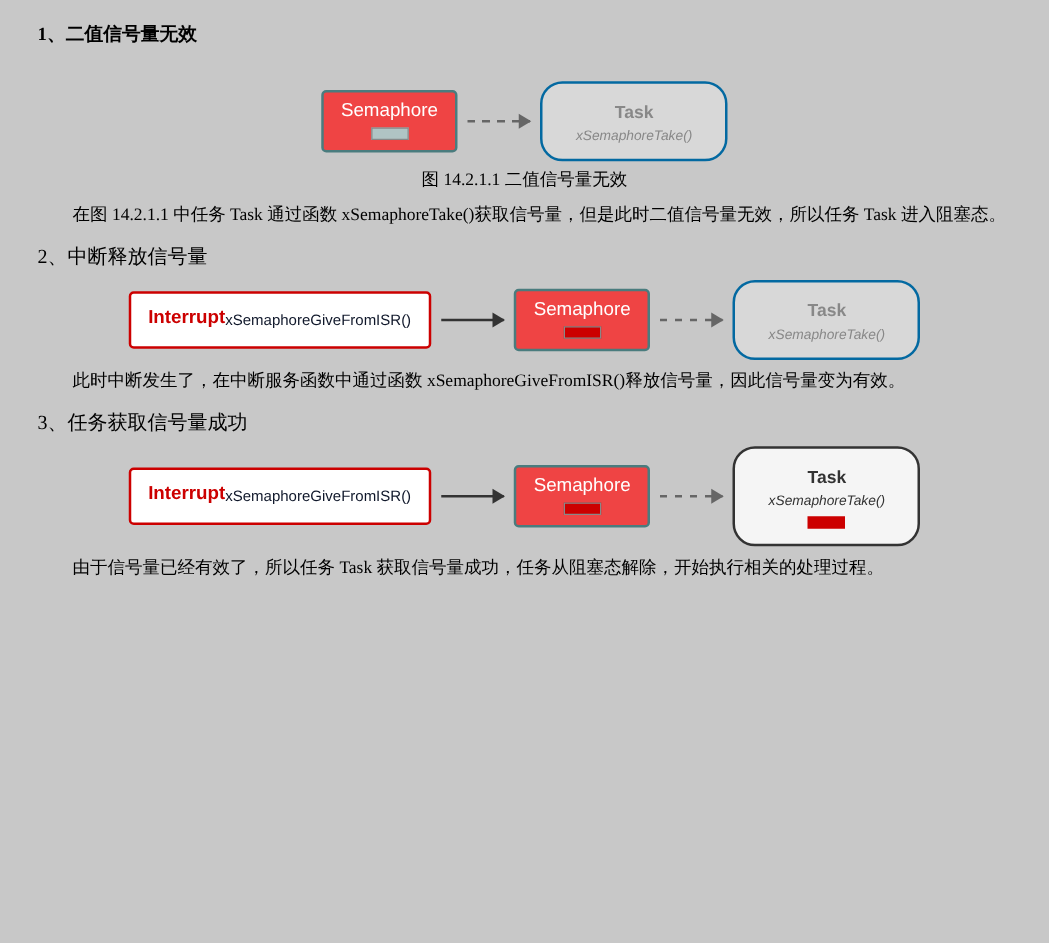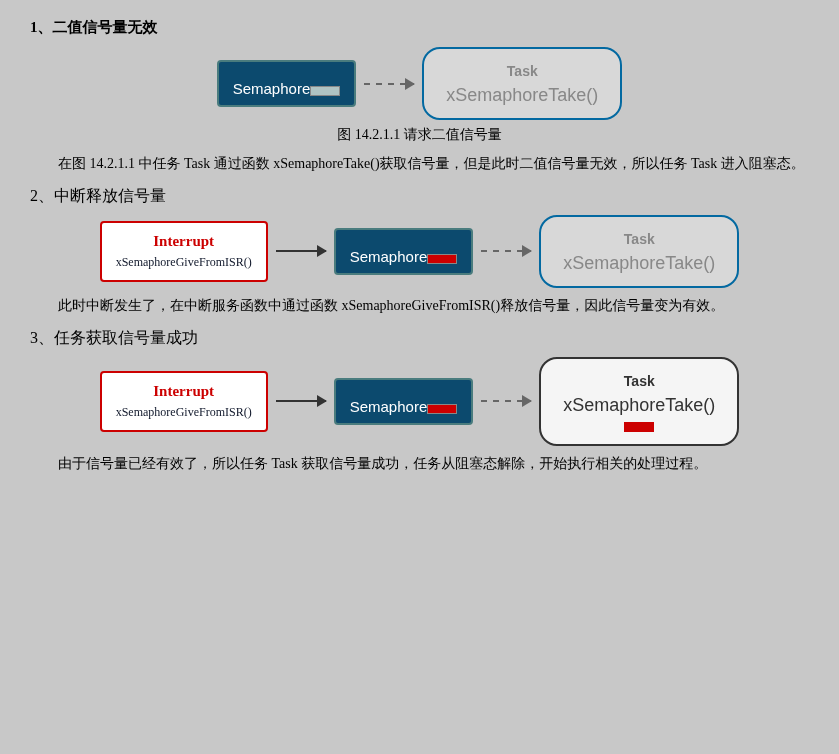--- a/index.html
+++ b/index.html
@@ -8,43 +8,44 @@
       font-family: "SimSun", "宋体", serif;
       font-size: 14px;
       color: #000;
       width: 839px;
       min-height: 754px;
       padding: 18px 30px 18px 30px;
     }
     .section-title {
       font-weight: bold;
       font-size: 15px;
-      margin-bottom: 10px;
+      margin-bottom: 28px;
       color: #000;
     }
     .section-title-main {
       font-size: 16px;
       font-weight: normal;
       margin-bottom: 8px;
       color: #000;
     }
     .diagram-area {
       display: flex;
       align-items: center;
       justify-content: center;
       margin-bottom: 6px;
       gap: 0px;
     }
     
     .semaphore-box {
-      background-color: #0c4a6e;
+      background-color: #ef4444;
       border: 2px solid #4a7c7e;
       border-radius: 4px;
-      padding: 18px 14px 8px 14px;
-      display: flex;
+      padding: 6px 14px 8px 14px;
+      display: flex;
+      flex-direction: column;
       align-items: center;
       min-width: 100px;
       color: #fff;
       font-size: 15px;
       font-family: Arial, sans-serif;
     }
     .semaphore-box .sem-label {
       font-size: 15px;
       font-weight: normal;
     }
@@ -77,39 +78,39 @@
       background-color: #f5f5f5;
       border-color: #333;
       color: #333;
     }
     .task-box .task-title {
       font-size: 14px;
       font-weight: bold;
       margin-bottom: 6px;
     }
     .task-box .task-func {
-      font-size: 18px;
+      font-size: 11px;
+      font-style: italic;
     }
     .task-indicator {
       width: 30px;
       height: 10px;
       margin-top: 6px;
       background-color: #cc0000;
     }
     
     .interrupt-box {
       background-color: #fff;
       border: 2px solid #cc0000;
       border-radius: 4px;
       padding: 10px 14px 10px 14px;
       display: flex;
-      flex-direction: column;
       align-items: center;
       min-width: 140px;
-      font-family: Liberation Serif, serif;
+      font-family: Liberation Sans, sans-serif;
     }
     .interrupt-box .int-title {
       font-size: 15px;
       font-weight: bold;
       color: #cc0000;
       margin-bottom: 5px;
     }
     .interrupt-box .int-func {
       font-size: 12px;
       color: #0f172a;
@@ -192,21 +193,21 @@
     <div class="arrow-dashed">
       <div class="arrow-line-dashed"></div>
     </div>
 
     <div class="task-box">
       <div class="task-title">Task</div>
       <div class="task-func">xSemaphoreTake()</div>
     </div>
   </div>
 
-  <div class="fig-caption">图 14.2.1.1  请求二值信号量</div>
+  <div class="fig-caption">图 14.2.1.1  二值信号量无效</div>
   <div class="body-text">在图 14.2.1.1 中任务 Task 通过函数 xSemaphoreTake()获取信号量，但是此时二值信号量无效，所以任务 Task 进入阻塞态。</div>
 </div>
 
 <div class="section">
   <div class="section-title-main">2、中断释放信号量</div>
 
   <div class="diagram-area">
 
     <div class="interrupt-box">
       <div class="int-title">Interrupt</div>

